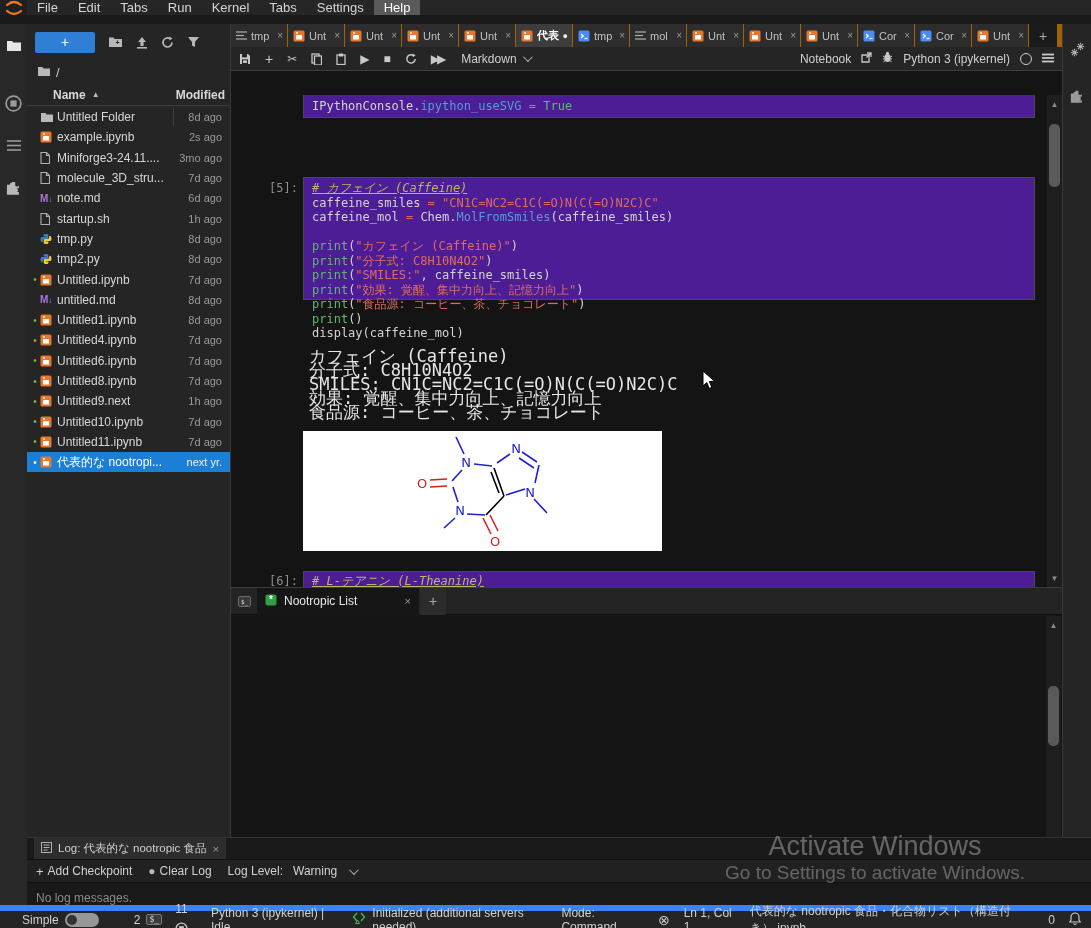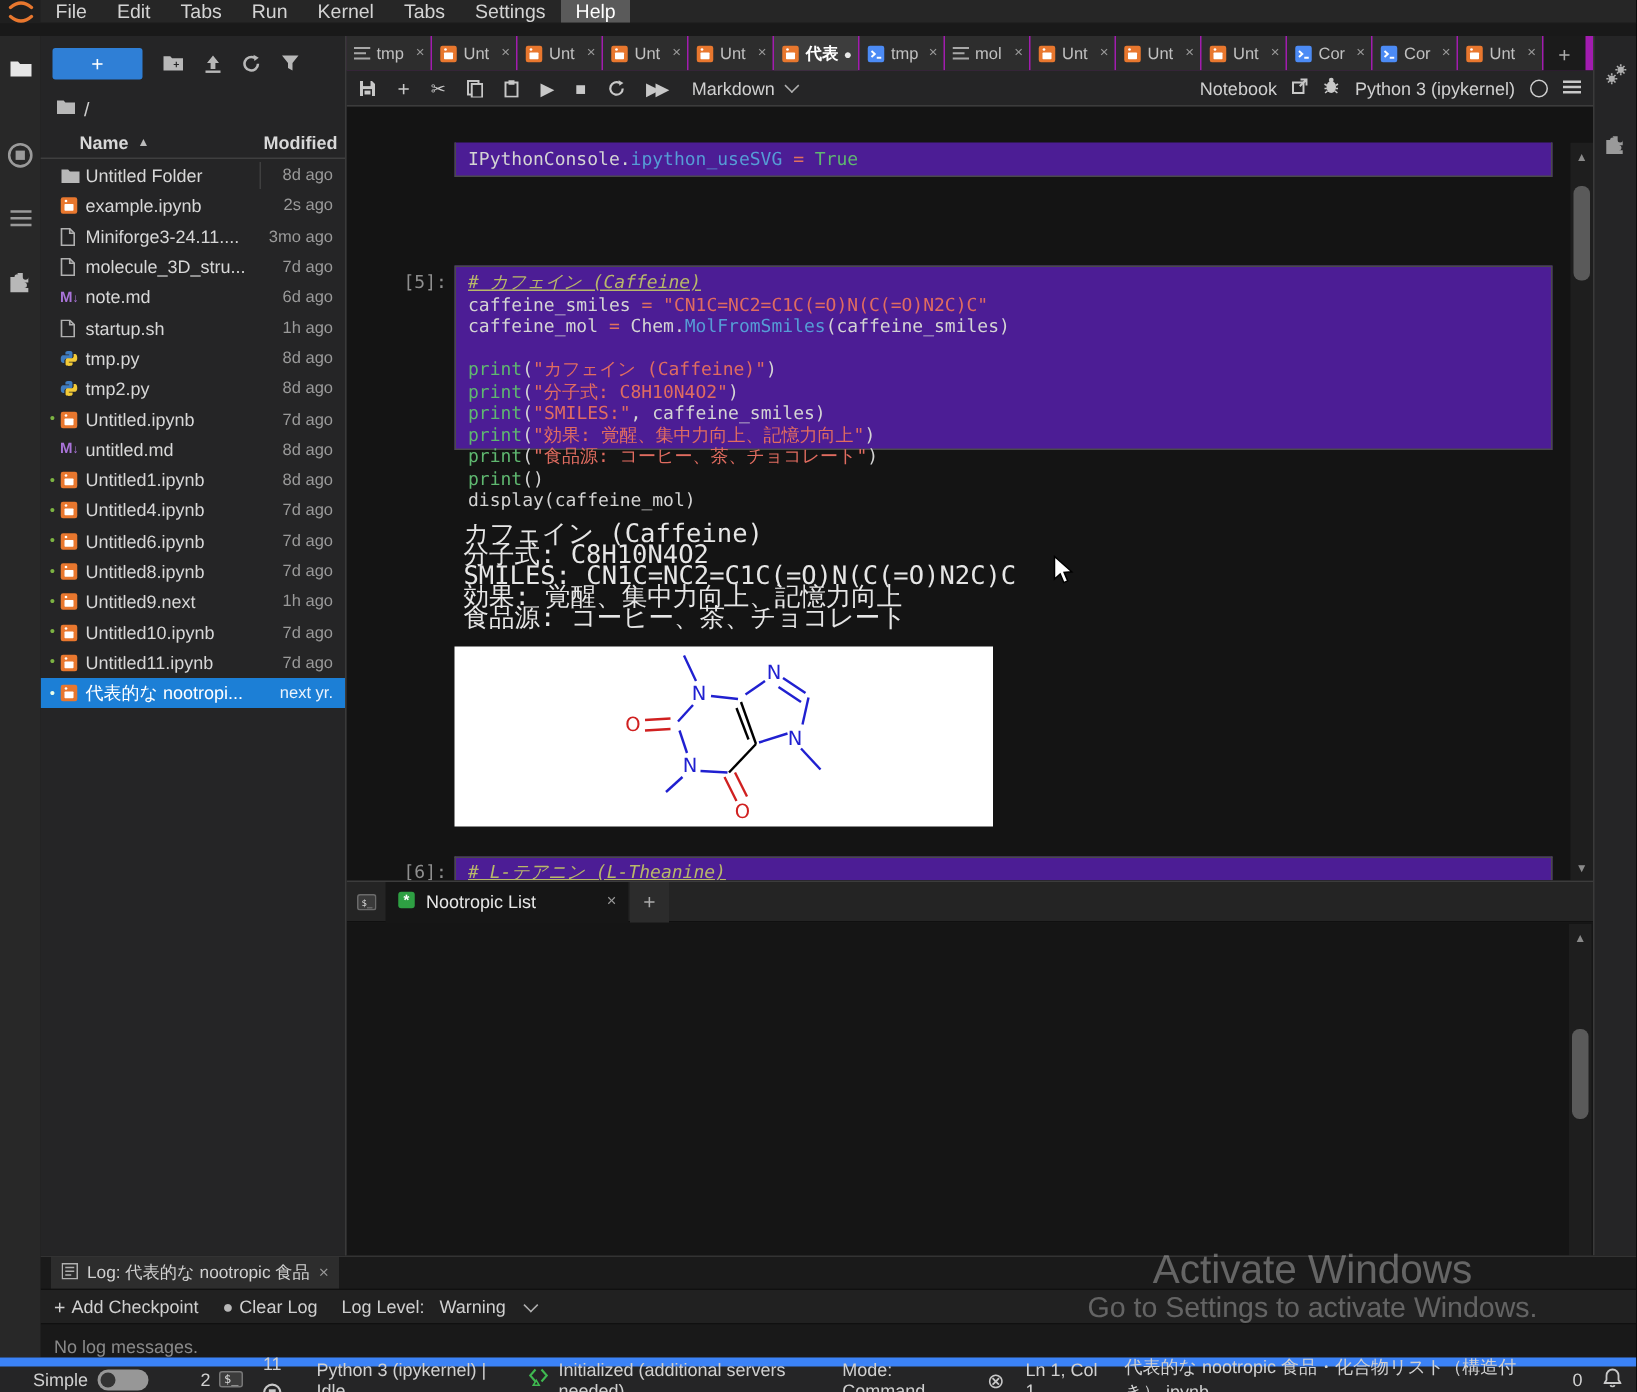--- a/index.html
+++ b/index.html
@@ -31,21 +31,21 @@
   .file-row { height:20.3px; display:flex; align-items:center; padding:0 8px 0 3px; font-size:12px; color:#d7d7d7; }
   .file-row .dot { width:10px; font-size:10px; color:#7cb342; text-align:center; flex:none; }
   .file-row .ficon { width:17px; flex:none; display:flex; align-items:center; }
   .file-row .fname { white-space:nowrap; overflow:hidden; flex:1; }
   .file-row .fmod { margin-left:6px; font-size:11px; color:#9a9a9a; flex:none; }
   .file-row.sel { background:#1c7fd6; color:#fff; }
   .file-row.sel .fmod { color:#eaf3fc; }
   .file-row.sel .dot { color:#eaffea; }
   
   #main { position:absolute; left:231px; top:24px; width:831px; height:813px; background:#141414; }
-  #tabbar { height:23px; background:#a21caf; display:flex; align-items:stretch; gap:1px; }
+  #tabbar { height:23px; background:#a16207; display:flex; align-items:stretch; gap:1px; }
   .tab { width:56px; background:#2d2d2d; display:flex; align-items:center; padding:0 4px 0 5px; gap:4px; font-size:11px; color:#c0c0c0; flex:none; }
   .tab.active { background:#3d3d3d; color:#ffffff; font-weight:bold; }
   .tab .tlabel { white-space:nowrap; overflow:hidden; flex:1; }
   .tab .tclose { font-size:10px; color:#9a9a9a; }
   .tab .tdirty { font-size:9px; color:#e8e8e8; }
   .tab-plus { width:28px; display:flex; align-items:center; justify-content:center; color:#aaa; font-size:14px; background:#1b1b1b; }
   
   #nb-toolbar { height:24px; background:#252526; border-bottom:1px solid #3c3c3c; display:flex; align-items:center; padding:0 8px; gap:14px; font-size:12px; }
   .tb-icon { color:#c8c8c8; font-size:12px; display:flex; align-items:center; }
   #celltype { display:flex; align-items:center; gap:6px; color:#d0d0d0; margin-left:4px; }

